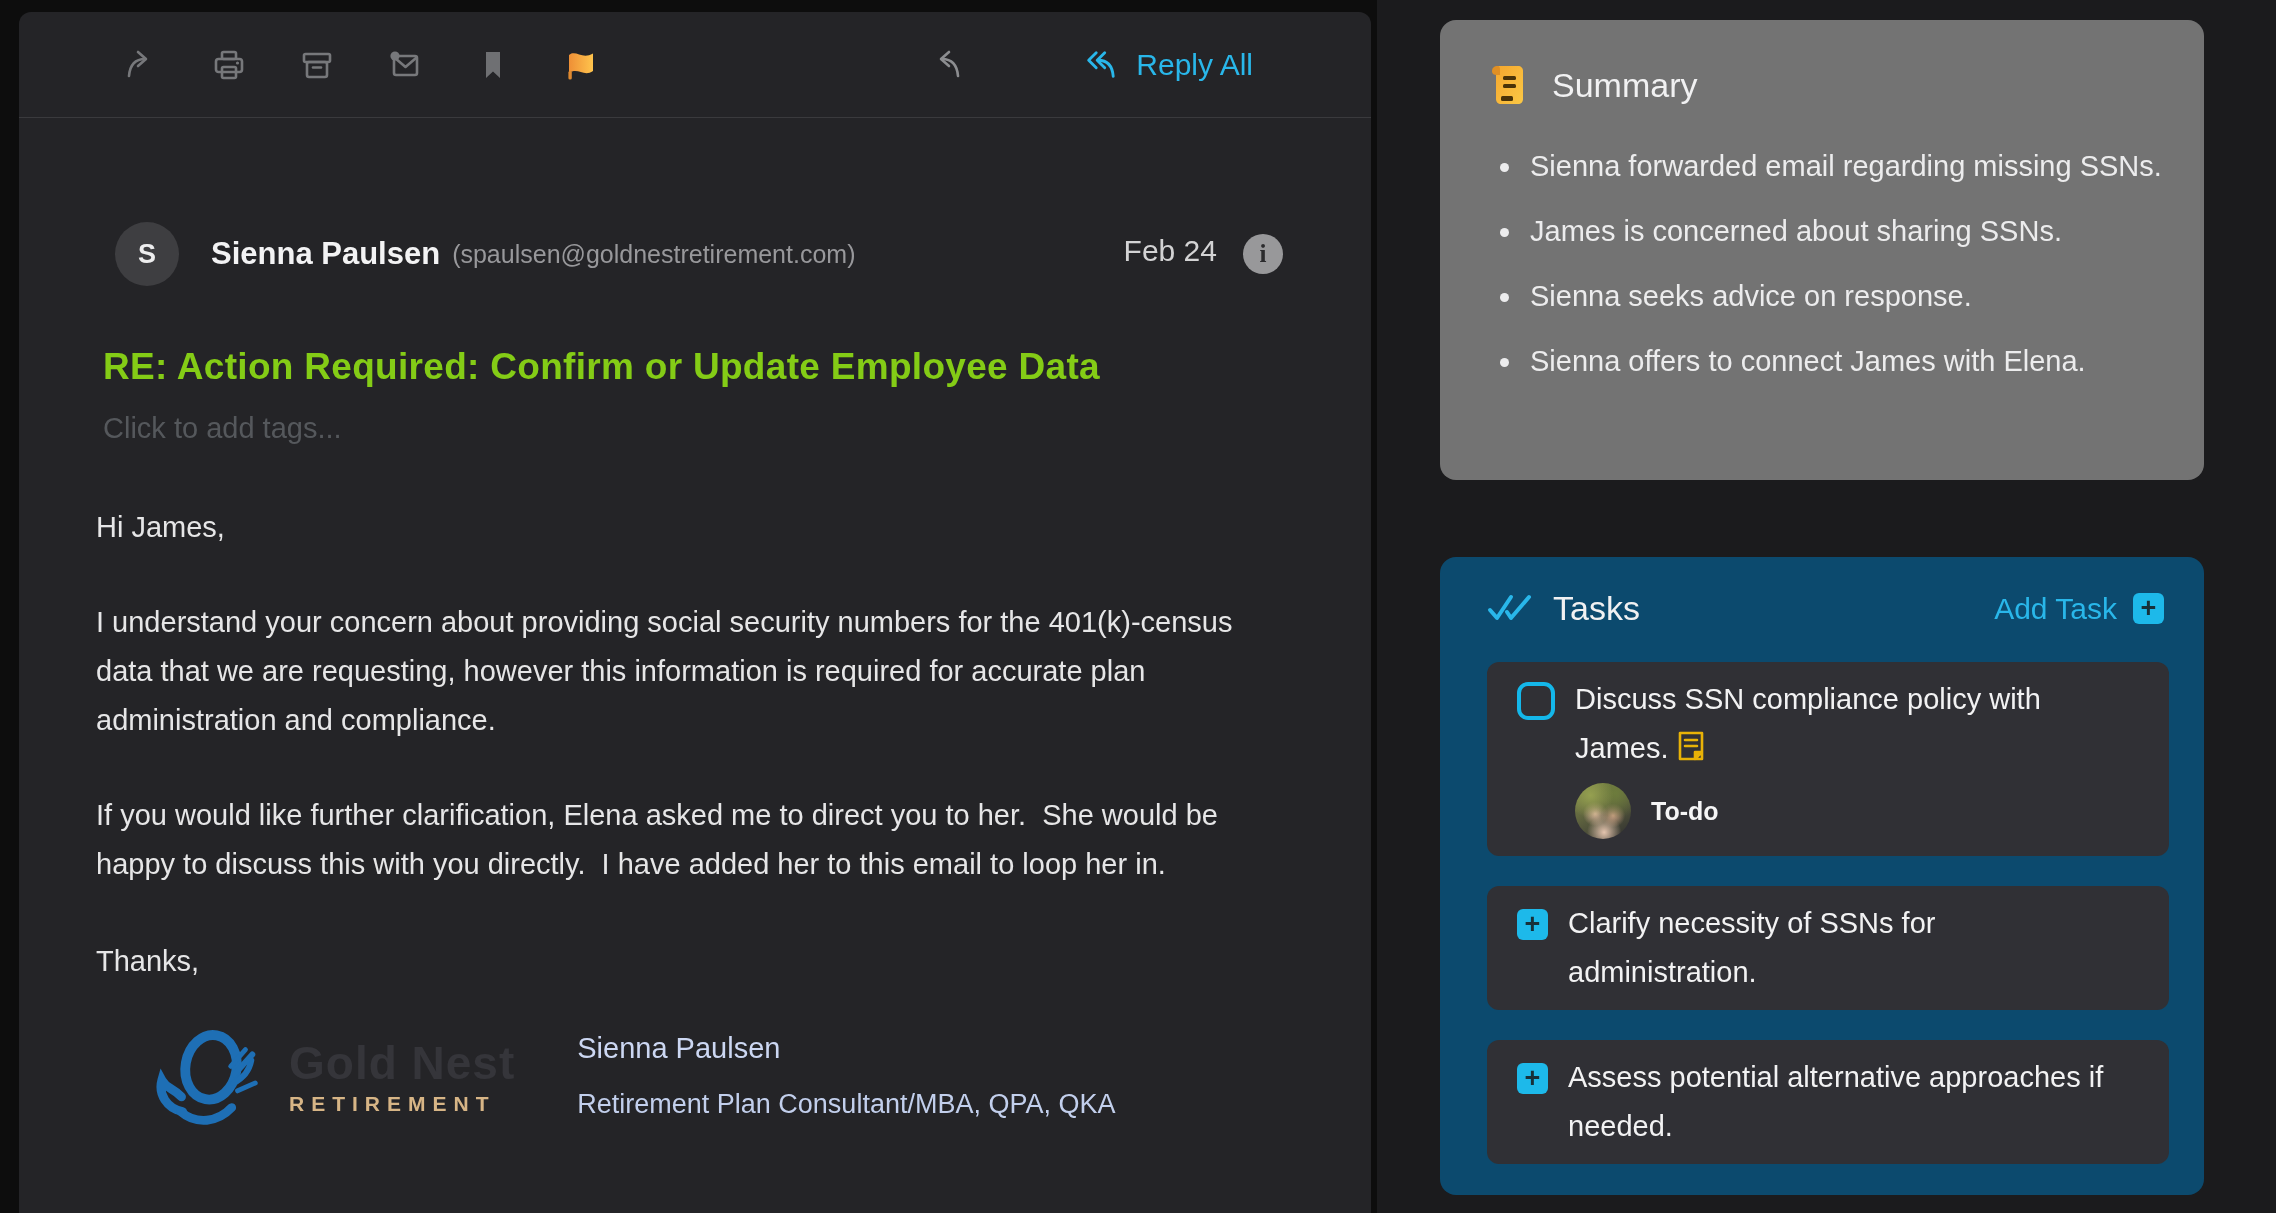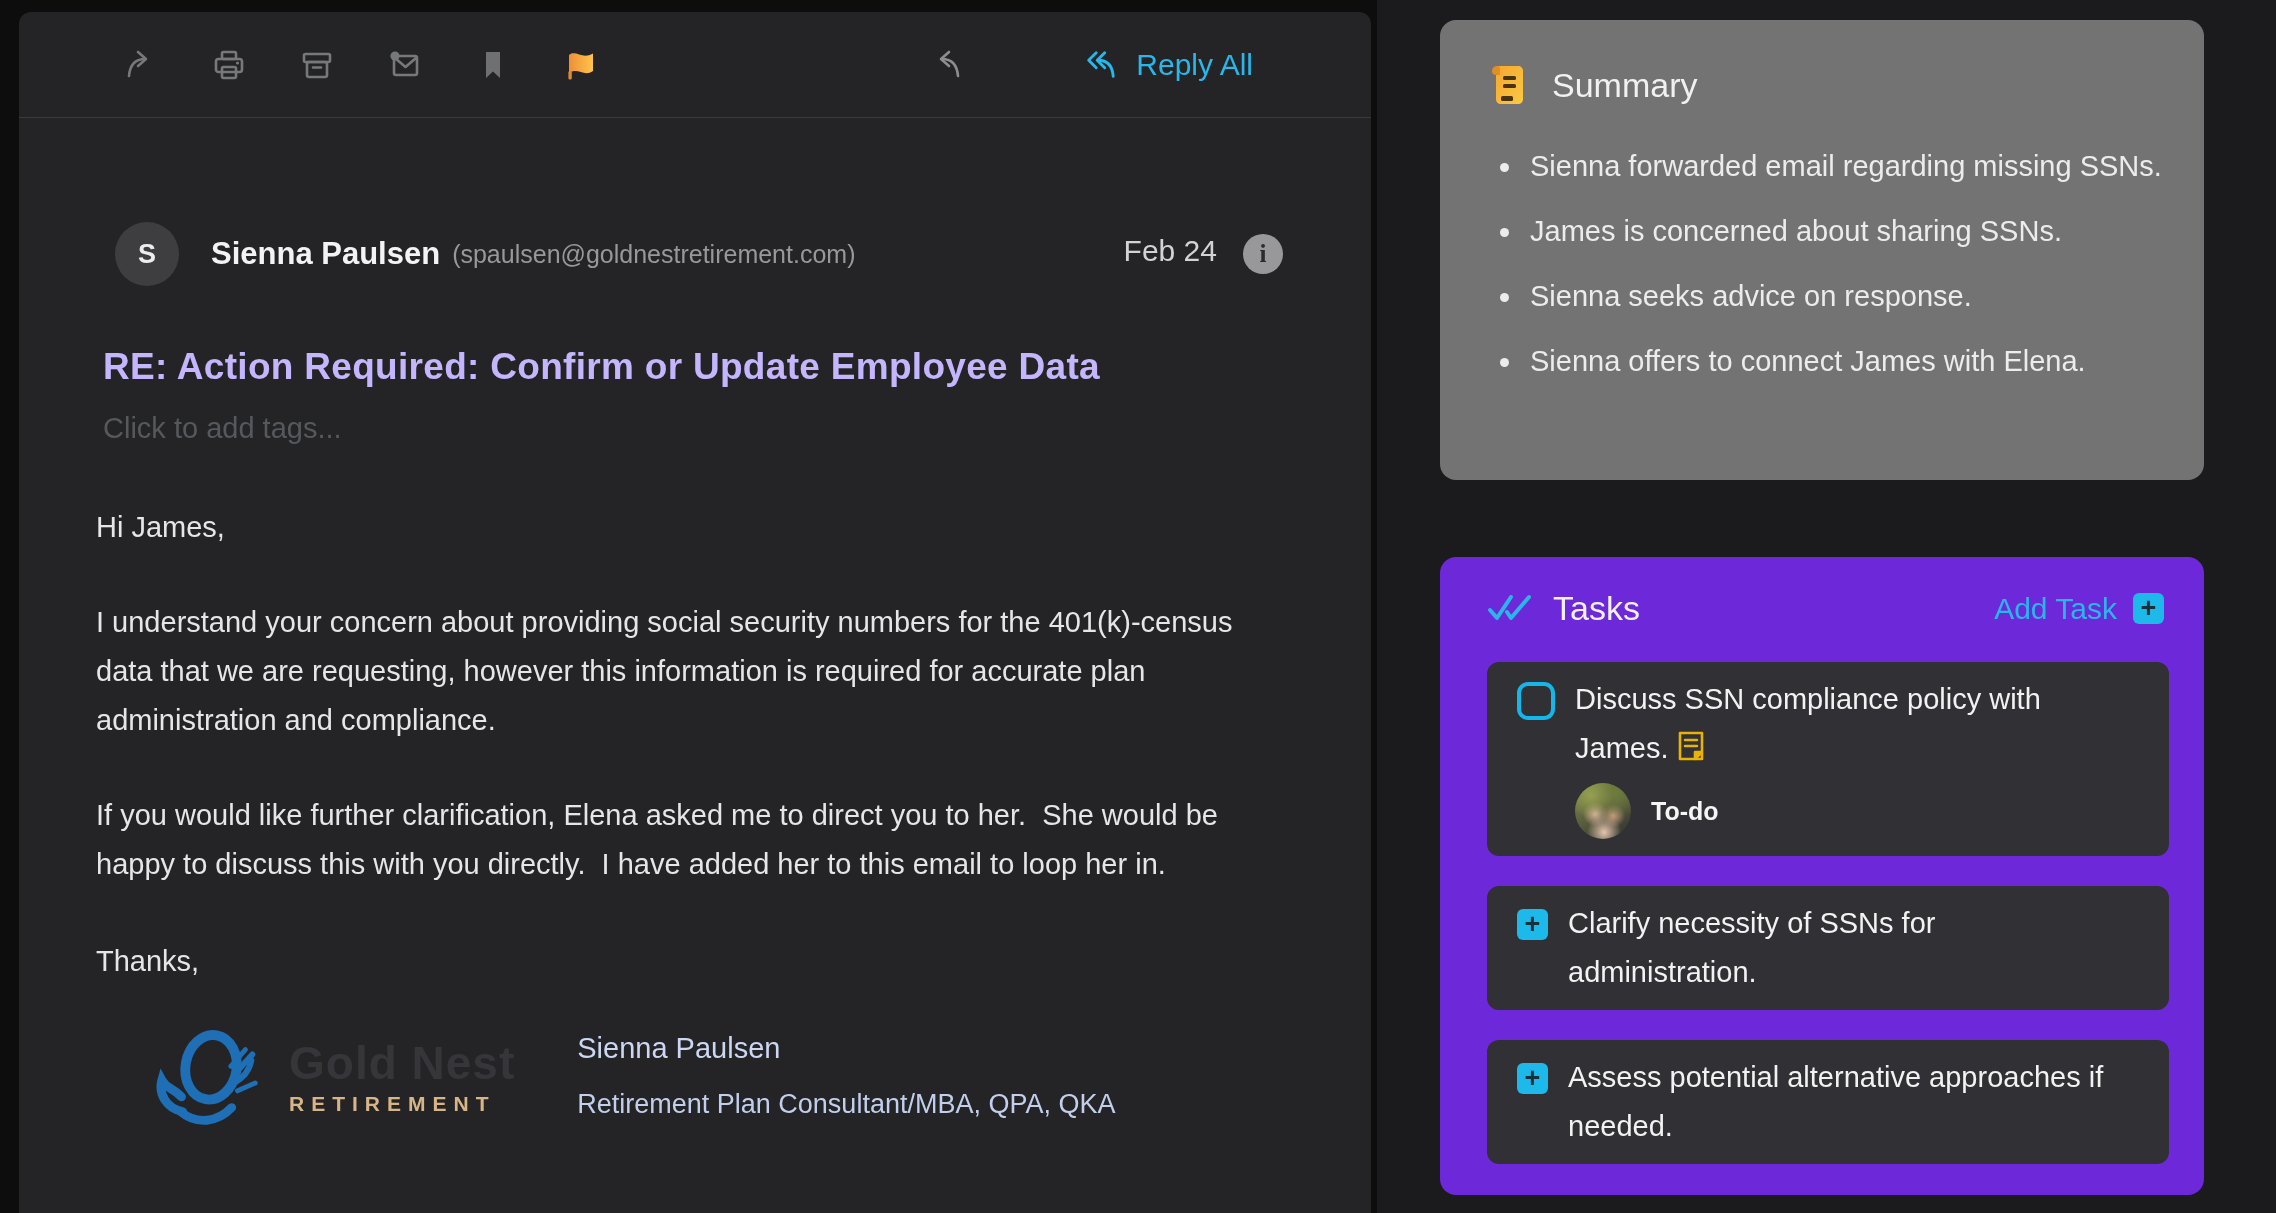--- a/index.html
+++ b/index.html
@@ -50,21 +50,21 @@
   .sender-address { margin-left:12px; font-size:25px; color:#98989b; }
   .sender-right { margin-left:auto; display:flex; gap:26px; }
   .email-date { font-size:30px; color:#d3d3d4; }
   .info-icon {
     width:40px; height:40px; border-radius:50%; background:#98989a;
     display:flex; align-items:center; justify-content:center;
     color:#2b2b2d; font-size:25px; font-weight:bold;
     font-family:"Liberation Serif", serif; cursor:pointer;
   }
 
-  .subject { margin:60px 88px 0 84px; font-size:37px; font-weight:bold; letter-spacing:.3px; color:#c4b5fd; }
+  .subject { margin:60px 88px 0 84px; font-size:37px; font-weight:bold; letter-spacing:.3px; color:#84cc16; }
   .tags-placeholder { margin:24px 0 0 84px; font-size:29px; color:#55585c; cursor:text; }
 
   .body-text { margin-left:77px; width:1196px; font-size:29px; line-height:49px; color:#e6e6e7; white-space:pre-wrap; }
   .body-greeting { margin-top:58px; }
   .body-p { margin-top:46px; }
   .body-closing { margin-top:48px; }
 
   
   .signature { display:flex; align-items:center; margin:38px 0 0 136px; }
   .logo-bird { width:118px; height:104px; flex:0 0 auto; }
@@ -82,21 +82,21 @@
   }
   .panel-header { display:flex; align-items:center; }
   .scroll-icon { width:40px; height:46px; }
   .panel-title { font-size:34px; color:#f1f1f2; margin-left:24px; }
   .summary-list { margin:36px 0 0 36px; width:648px; list-style:disc; }
   .summary-list li { font-size:29px; line-height:44px; color:#ececed; margin-bottom:21px; padding-left:6px; }
 
   
   .tasks-card {
     position:absolute; left:1440px; top:557px; width:764px; height:638px;
-    background:#6d28d9; border-radius:16px; padding:32px 40px 0 47px;
+    background:#0c4a6e; border-radius:16px; padding:32px 40px 0 47px;
   }
   .tasks-header { display:flex; align-items:center; }
   .dblcheck-icon { width:46px; height:32px; }
   .tasks-title { font-size:34px; color:#f1f1f2; margin-left:20px; }
   .add-task { margin-left:auto; display:flex; align-items:center; gap:16px; cursor:pointer; }
   .add-task-label { font-size:30px; color:#29b7ea; }
   .plus-box {
     width:31px; height:31px; border-radius:6px; background:#1db9ea;
     display:flex; align-items:center; justify-content:center;
     color:#173039; font-size:27px; line-height:1; font-weight:bold; cursor:pointer; flex:0 0 auto;

